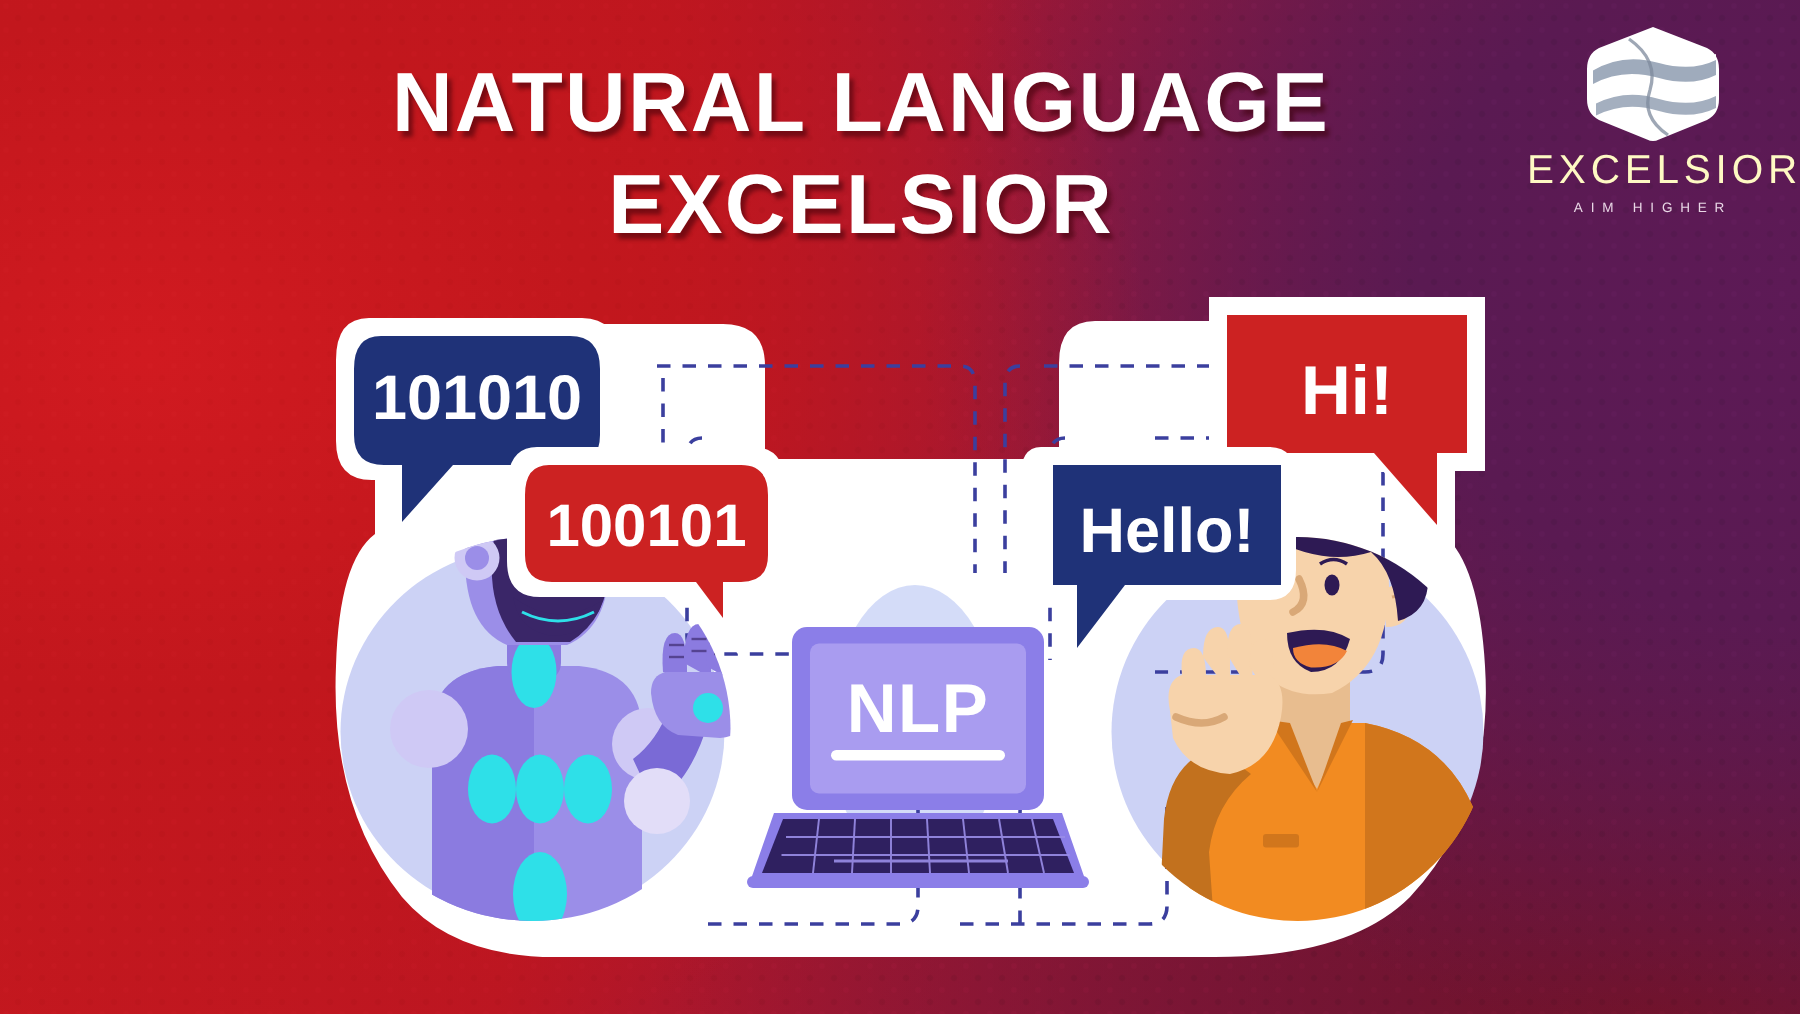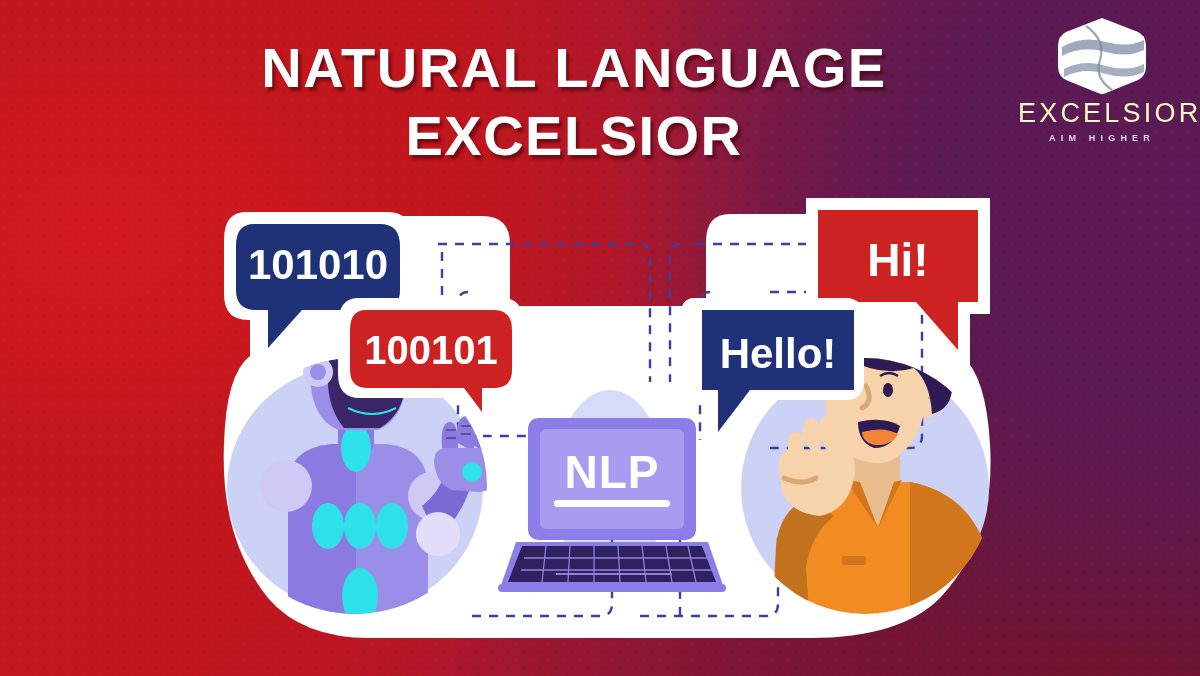--- a/index.html
+++ b/index.html
@@ -44,21 +44,21 @@
   #title .ln { display:block; white-space:nowrap; }
 
   
   #logo { position:absolute; right:14px; top:16px; width:168px; text-align:center; }
   #logomark { width:92px; height:80px; margin:0 auto; display:block; }
   #logoname {
     color:#fef9c3; font-size:27px; letter-spacing:3.2px; font-weight:400;
     margin-top:2px; white-space:nowrap;
   }
   #logotag {
-    color:#e9d7e6; font-size:9px; letter-spacing:5.2px; font-weight:700;
+    color:#e9d7e6; font-size:9px; letter-spacing:5.2px; font-weight:400;
     margin-top:4px; white-space:nowrap;
   }
 
   
   #stage { position:absolute; left:210px; top:186px; width:800px; height:470px; }
   #stage svg { display:block; }
 
   
 </style>
 </head>

